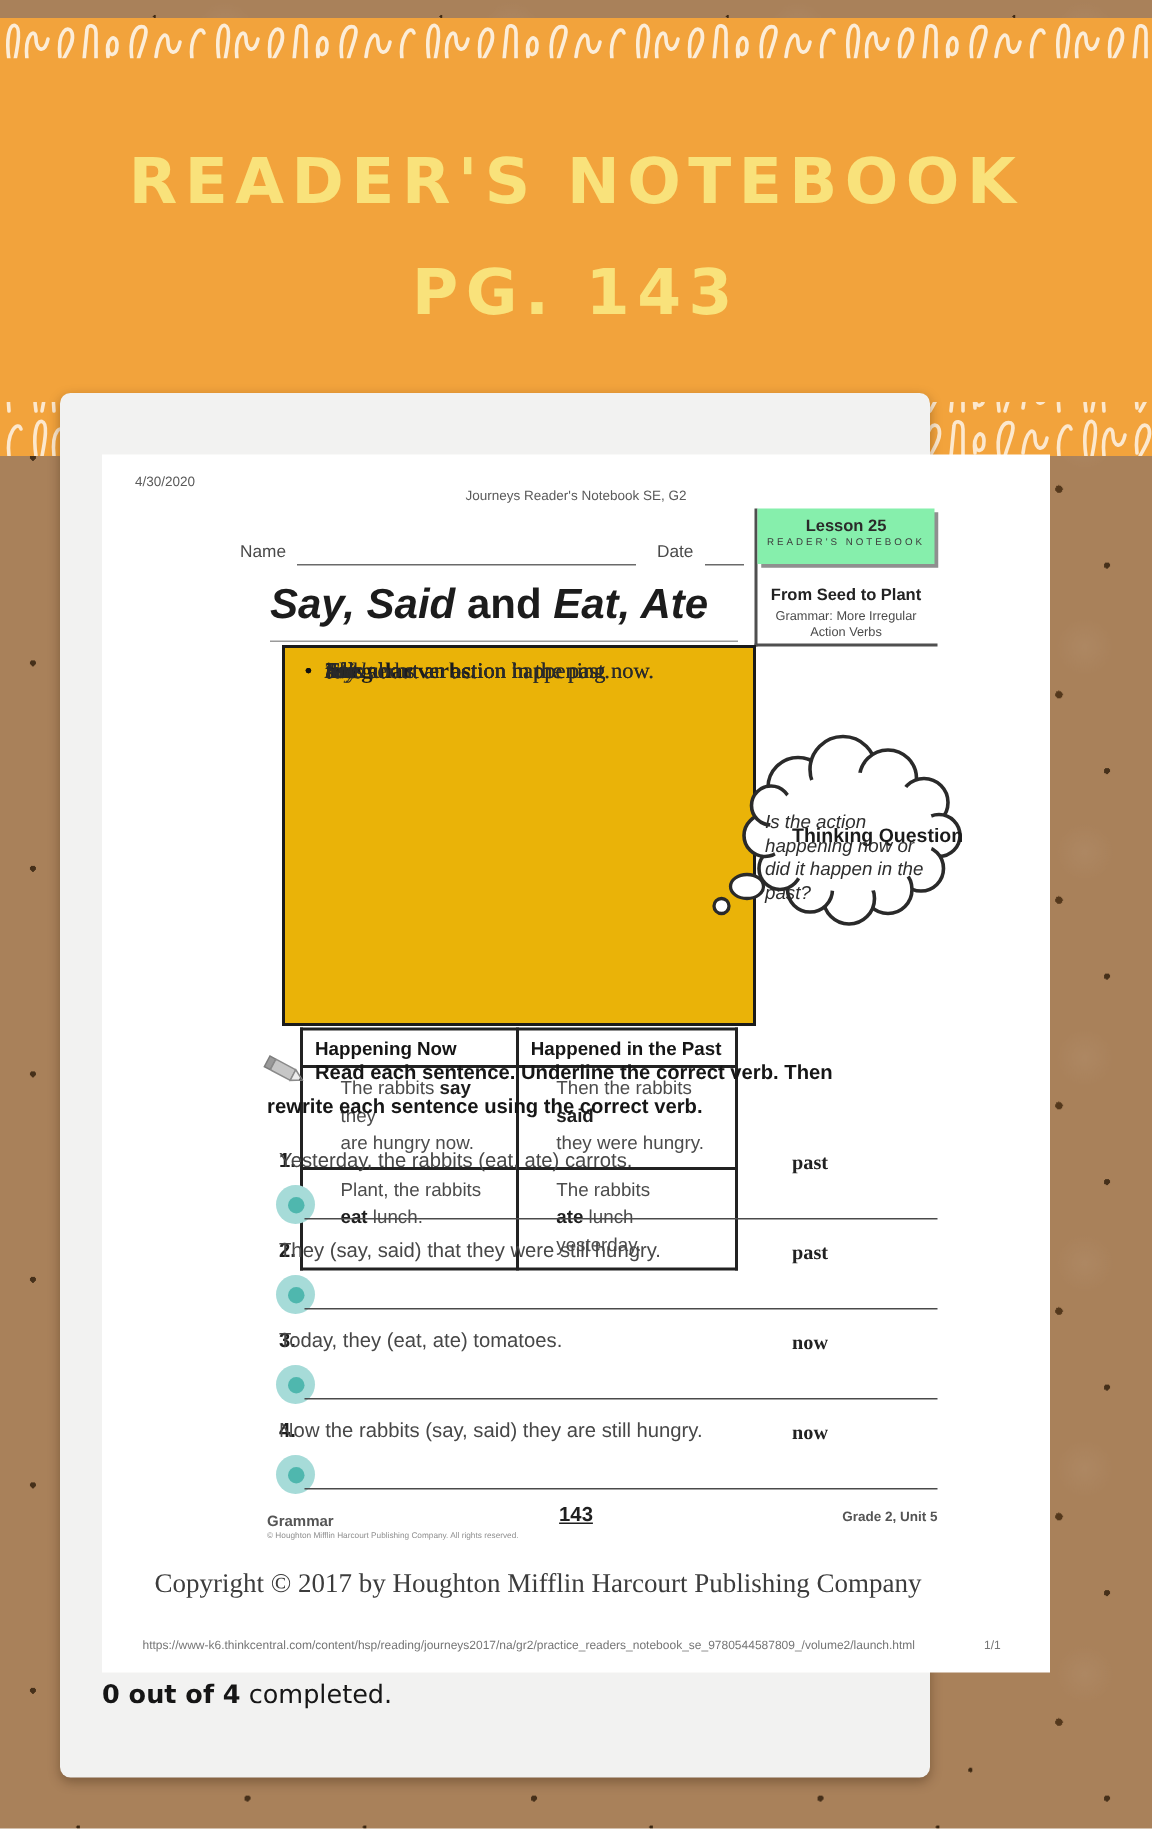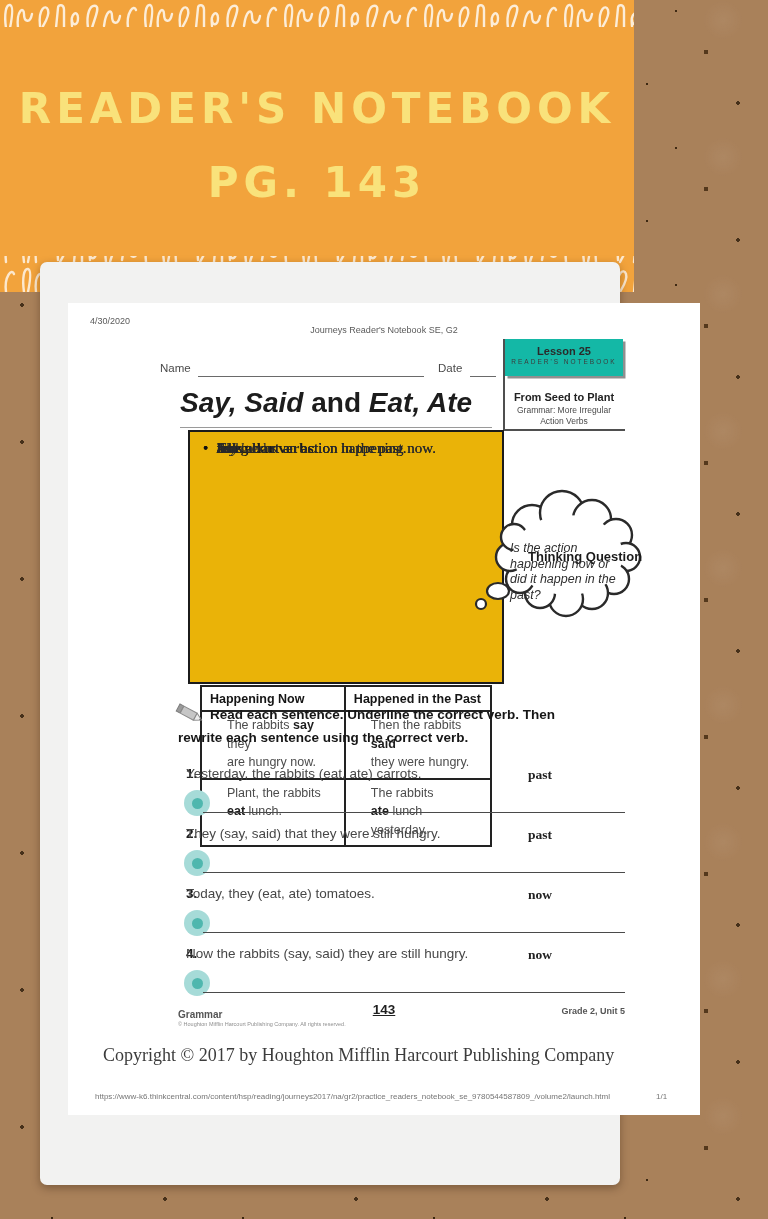--- a/index.html
+++ b/index.html
@@ -11,21 +11,21 @@
       radial-gradient(circle 2px at 22px 31px, #46301a 98%, transparent),
       radial-gradient(circle 1.5px at 74px 84px, #3d2812 98%, transparent),
       radial-gradient(circle 2.5px at 133px 52px, #54381c 98%, transparent),
       radial-gradient(circle 1px at 103px 11px, #402a14 98%, transparent),
       radial-gradient(circle 2px at 165px 103px, #46301a 98%, transparent),
       radial-gradient(circle 1.2px at 52px 122px, #3a250f 98%, transparent),
       radial-gradient(circle 28px at 150px 20px, rgba(255,255,255,.05), transparent 70%);
     background-size:191px 137px;
   }
   
-  .banner{position:absolute;left:0;top:0;width:634px;height:292px;background:var(--orange,#F2A33C);}
+  .banner{position:absolute;left:0;top:12px;width:768px;height:292px;background:var(--orange,#F2A33C);}
   .banner svg{position:absolute;left:0;width:100%;display:block;}
   .doodle-top{top:0;height:27px;}
   .doodle-bottom{bottom:0;height:36px;}
   .banner-title{
     position:absolute;top:72px;left:50%;transform:translateX(-50%);
     width:650px;text-align:center;
     font-family:"DejaVu Sans",sans-serif;font-weight:bold;
     font-size:42px;line-height:74px;letter-spacing:5px;
     text-transform:uppercase;color:var(--banner-text,#F9E27B);
   }
@@ -38,21 +38,21 @@
   .page *{position:absolute;}
   .print-date{left:22px;top:13px;font-size:9px;color:#5a5a5a;}
   .doc-title{left:0;top:22px;width:632px;text-align:center;font-size:9px;color:#5a5a5a;}
   .name-label{left:92px;top:59px;font-size:11.5px;color:#4a4a4a;}
   .name-line{left:130px;top:73px;width:226px;height:0;border-bottom:1.6px solid #6a6a6a;}
   .date-label{left:370px;top:59px;font-size:11.5px;color:#4a4a4a;}
   .date-line{left:402px;top:73px;width:26px;height:0;border-bottom:1.6px solid #6a6a6a;}
   
   .side-vline{left:435px;top:36px;width:2px;height:92px;background:#4f4f4f;}
   .side-hline{left:435px;top:126px;width:122px;height:2px;background:#4f4f4f;}
-  .lesson-box{left:437px;top:36px;width:118px;height:37px;background:#14b8a6;box-shadow:2.5px 2.5px 0 #8f8f8f;text-align:center;}
+  .lesson-box{left:437px;top:36px;width:118px;height:37px;background:#86efac;box-shadow:2.5px 2.5px 0 #8f8f8f;text-align:center;}
   .lesson-box *{position:static;}
   .lesson-num{display:block;margin-top:6px;font-size:11px;font-weight:bold;color:#2a2a2a;}
   .lesson-series{display:block;margin-top:1px;font-size:6.5px;letter-spacing:2px;color:#3c3c3c;}
   .story-block{left:437px;top:88px;width:118px;text-align:center;}
   .story-block *{position:static;}
   .story-title{display:block;font-size:11px;font-weight:bold;color:#222;}
   .story-topic{display:block;margin-top:2px;font-size:8.5px;line-height:11px;color:#4a4a4a;}
   
   .ws-title{left:112px;top:84px;font-size:28px;font-weight:bold;color:#1c1c1c;white-space:nowrap;}
   .ws-title span{position:static;}
@@ -297,13 +297,14 @@
     <div class="f-left">Grammar</div>
     <div class="f-page">143</div>
     <div class="f-right">Grade 2, Unit 5</div>
     <div class="f-small">© Houghton Mifflin Harcourt Publishing Company. All rights reserved.</div>
 
     <div class="copyright">Copyright © 2017 by Houghton Mifflin Harcourt Publishing Company</div>
     <div class="url-text">https://www-k6.thinkcentral.com/content/hsp/reading/journeys2017/na/gr2/practice_readers_notebook_se_9780544587809_/volume2/launch.html</div>
     <div class="url-page">1/1</div>
   </div>
 
+  <div class="progress"><b>0 out of 4</b><span> completed.</span></div>
 </div>
 
 </body></html>

